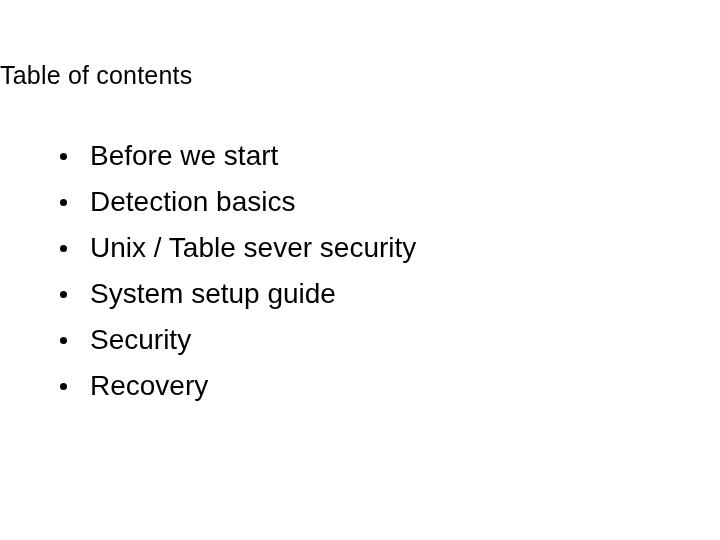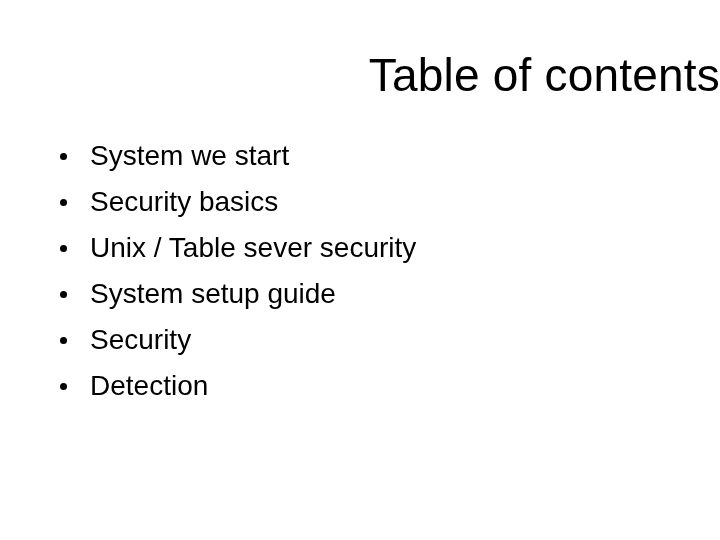--- a/index.html
+++ b/index.html
@@ -21,22 +21,22 @@
     height: 540px;
     background: #ffffff;
     box-sizing: border-box;
   }
   
   .slide-title {
     position: absolute;
     left: 0;
     top: 52px;
     width: 720px;
-    text-align: right;
-    font-size: 46px;
+    text-align: left;
+    font-size: 25px;
     font-weight: 400;
     line-height: 46px;
     letter-spacing: 0.2px;
     color: #000000;
     white-space: nowrap;
   }
   
   .toc-list {
     position: absolute;
     left: 52px;
@@ -75,43 +75,43 @@
 <body>
 
 <div class="slide">
 
   <div class="slide-title">Table of contents</div>
 
   <ul class="toc-list">
 
     <li class="toc-item">
       <span class="toc-bullet"></span>
-      <span class="toc-label">System we start</span>
+      <span class="toc-label">Before we start</span>
     </li>
 
     <li class="toc-item">
       <span class="toc-bullet"></span>
-      <span class="toc-label">Security basics</span>
+      <span class="toc-label">Detection basics</span>
     </li>
 
     <li class="toc-item">
       <span class="toc-bullet"></span>
       <span class="toc-label">Unix / Table sever security</span>
     </li>
 
     <li class="toc-item">
       <span class="toc-bullet"></span>
       <span class="toc-label">System setup guide</span>
     </li>
 
     <li class="toc-item">
       <span class="toc-bullet"></span>
       <span class="toc-label">Security</span>
     </li>
 
     <li class="toc-item">
       <span class="toc-bullet"></span>
-      <span class="toc-label">Detection</span>
+      <span class="toc-label">Recovery</span>
     </li>
 
   </ul>
 
 </div>
 
 </body></html>

